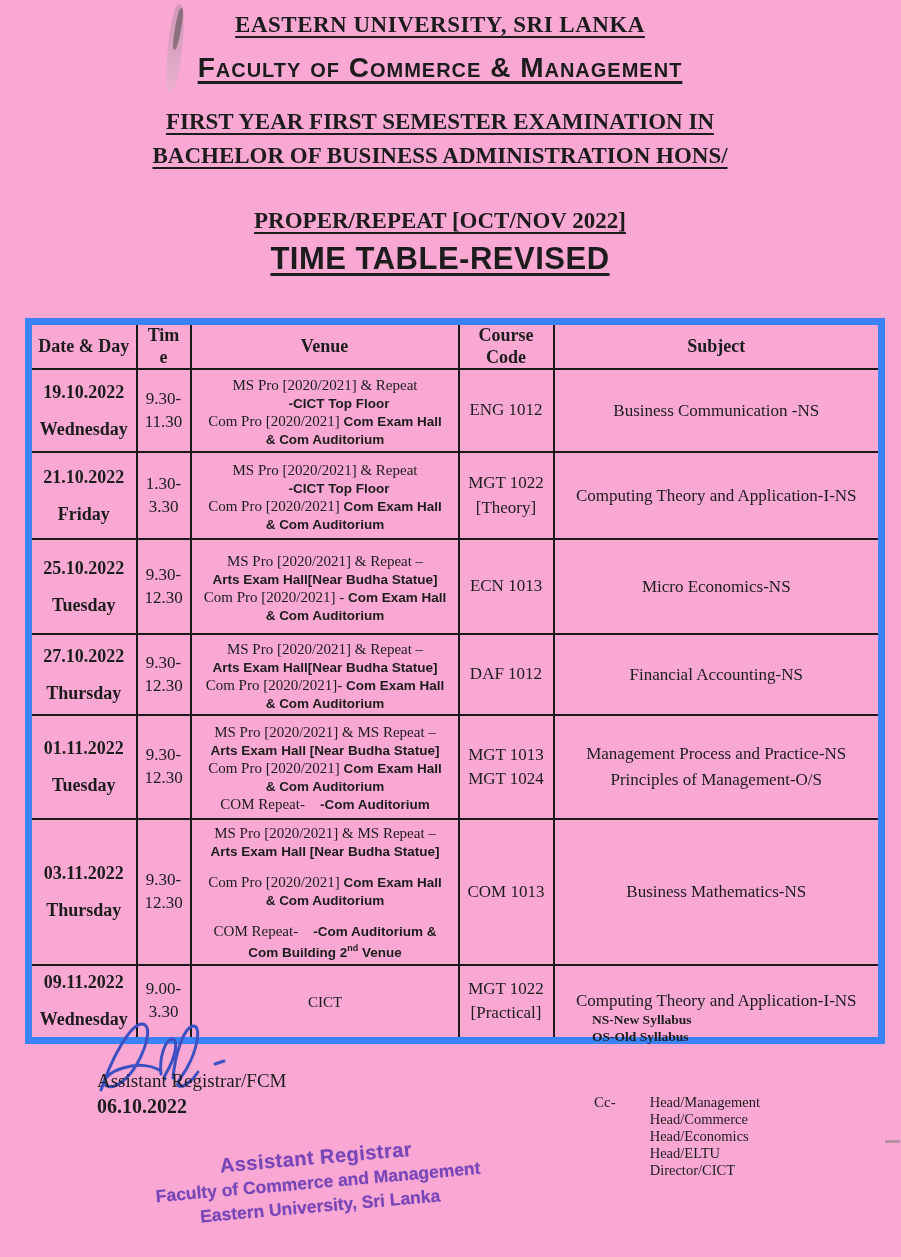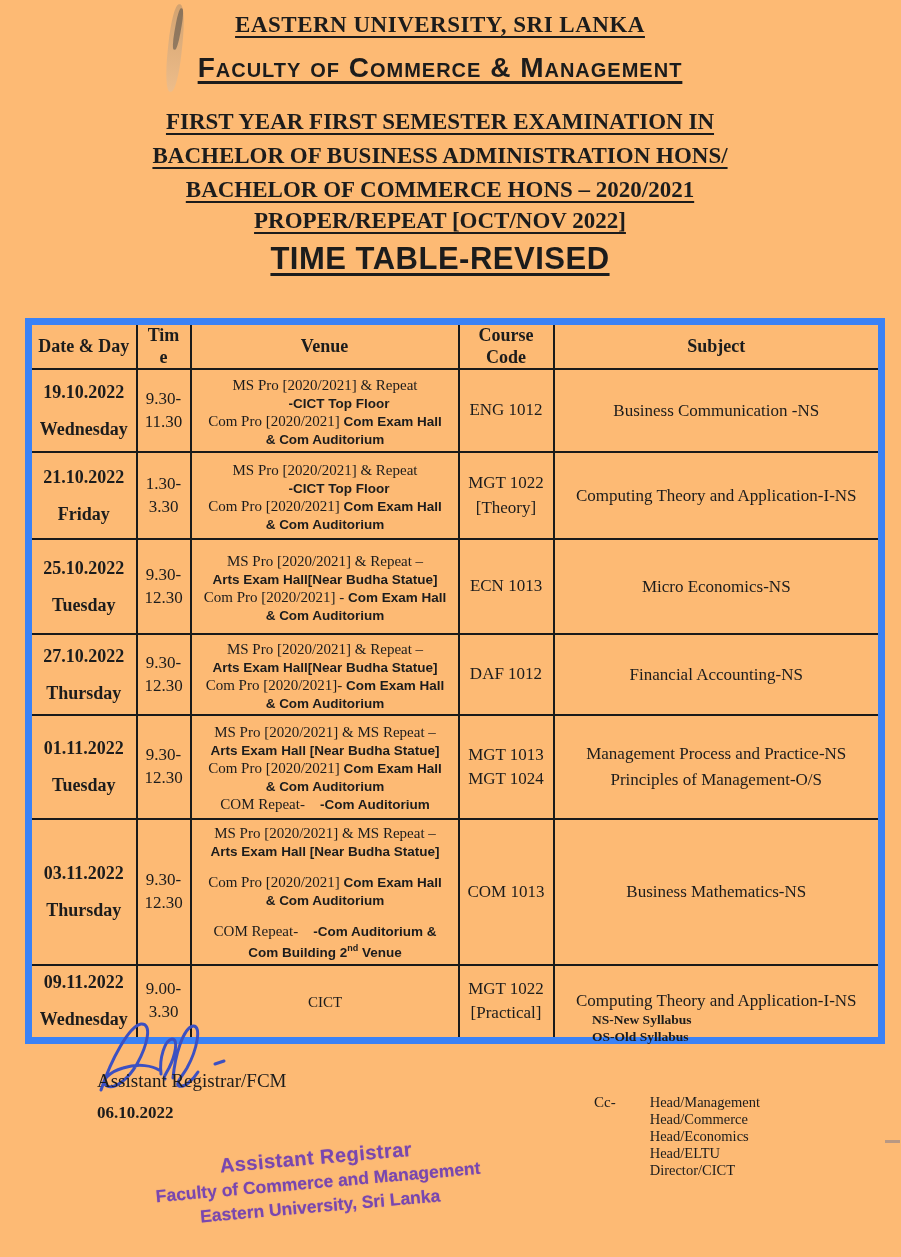--- a/index.html
+++ b/index.html
@@ -1,16 +1,16 @@
 <!DOCTYPE html>
 <html><head>
 <meta charset="utf-8">
 <style>
   html,body{margin:0;padding:0;background:#e8e8e8;}
-  #page{position:relative;width:901px;height:1257px;background:#fdba74;overflow:hidden;
+  #page{position:relative;width:901px;height:1257px;background:#f9a8d4;overflow:hidden;
         font-family:"Liberation Serif",serif;color:#1c1c1c;}
   .u{text-decoration:underline;text-decoration-thickness:2px;text-underline-offset:4px;}
   
   .head{position:absolute;left:0;top:0;width:880px;text-align:center;}
   .h-univ{position:absolute;left:0;top:12px;width:100%;font-size:23px;font-weight:bold;letter-spacing:.5px;}
   .h-fac{position:absolute;left:0;top:52px;width:100%;font-size:28px;font-weight:bold;
          font-family:"Liberation Sans",sans-serif;font-variant:small-caps;letter-spacing:1px;
          text-decoration-thickness:2.5px;}
   .h-exam{position:absolute;left:0;top:105px;width:100%;font-size:23px;font-weight:bold;line-height:34px;}
   .h-proper{position:absolute;left:0;top:208px;width:100%;font-size:23px;font-weight:bold;}
@@ -41,21 +41,21 @@
   .vline.blank{height:13px;}
   .vr{font-family:"Liberation Serif",serif;font-size:15px;}
   .vb{font-family:"Liberation Sans",sans-serif;font-weight:bold;font-size:13.5px;}
   .ind{padding-left:28px;}
   .sup{vertical-align:super;font-size:9px;}
   td.cell-course{font-size:17px;line-height:1.45;}
   td.cell-subject{text-align:left;font-size:17px;line-height:1.55;}
   
   .sig-svg{position:absolute;left:95px;top:1016px;}
   .sig-name{position:absolute;left:97px;top:1070px;font-size:19px;}
-  .sig-date{position:absolute;left:97px;top:1095px;font-size:17px;font-weight:bold;margin-top:8px;}
+  .sig-date{position:absolute;left:97px;top:1095px;font-size:20px;font-weight:bold;}
   .legend{position:absolute;left:592px;top:1011px;font-size:13.5px;font-weight:bold;line-height:17px;}
   .ccblock{position:absolute;left:566px;top:1094px;display:flex;gap:34px;margin-left:28px;}
   .cclabel{font-size:15px;}
   .cclist{display:flex;flex-direction:column;font-size:14.5px;line-height:17px;}
   .stamp{position:absolute;left:112px;top:1146px;width:412px;text-align:center;
          transform:rotate(-5deg);color:#6e3eb5;font-family:"Liberation Sans",sans-serif;
          font-weight:bold;opacity:.92;text-shadow:0 0 1px rgba(110,62,181,.55);}
   .stamp .s1{font-size:20px;letter-spacing:.5px;}
   .stamp .s2,.stamp .s3{font-size:17.5px;margin-top:3px;}
   
@@ -73,21 +73,20 @@
   <div class="smudge1"></div>
   <div class="smudge2"></div>
   <div class="dash-right"></div>
 
   <div class="head">
     <div class="h-univ u">EASTERN UNIVERSITY, SRI LANKA</div>
     <div class="h-fac u">Faculty of Commerce &amp; Management</div>
     <div class="h-exam">
       <span class="u">FIRST YEAR FIRST SEMESTER EXAMINATION IN</span><br>
       <span class="u">BACHELOR OF BUSINESS ADMINISTRATION HONS/</span><br>
-      <span class="u">BACHELOR OF COMMERCE HONS – 2020/2021</span>
     </div>
     <div class="h-proper u">PROPER/REPEAT [OCT/NOV 2022]</div>
     <div class="h-title u">TIME TABLE-REVISED</div>
   </div>
 
   <table id="tt">
     <colgroup>
       <col style="width:108px">
         <col style="width:54px">
         <col style="width:268px">

